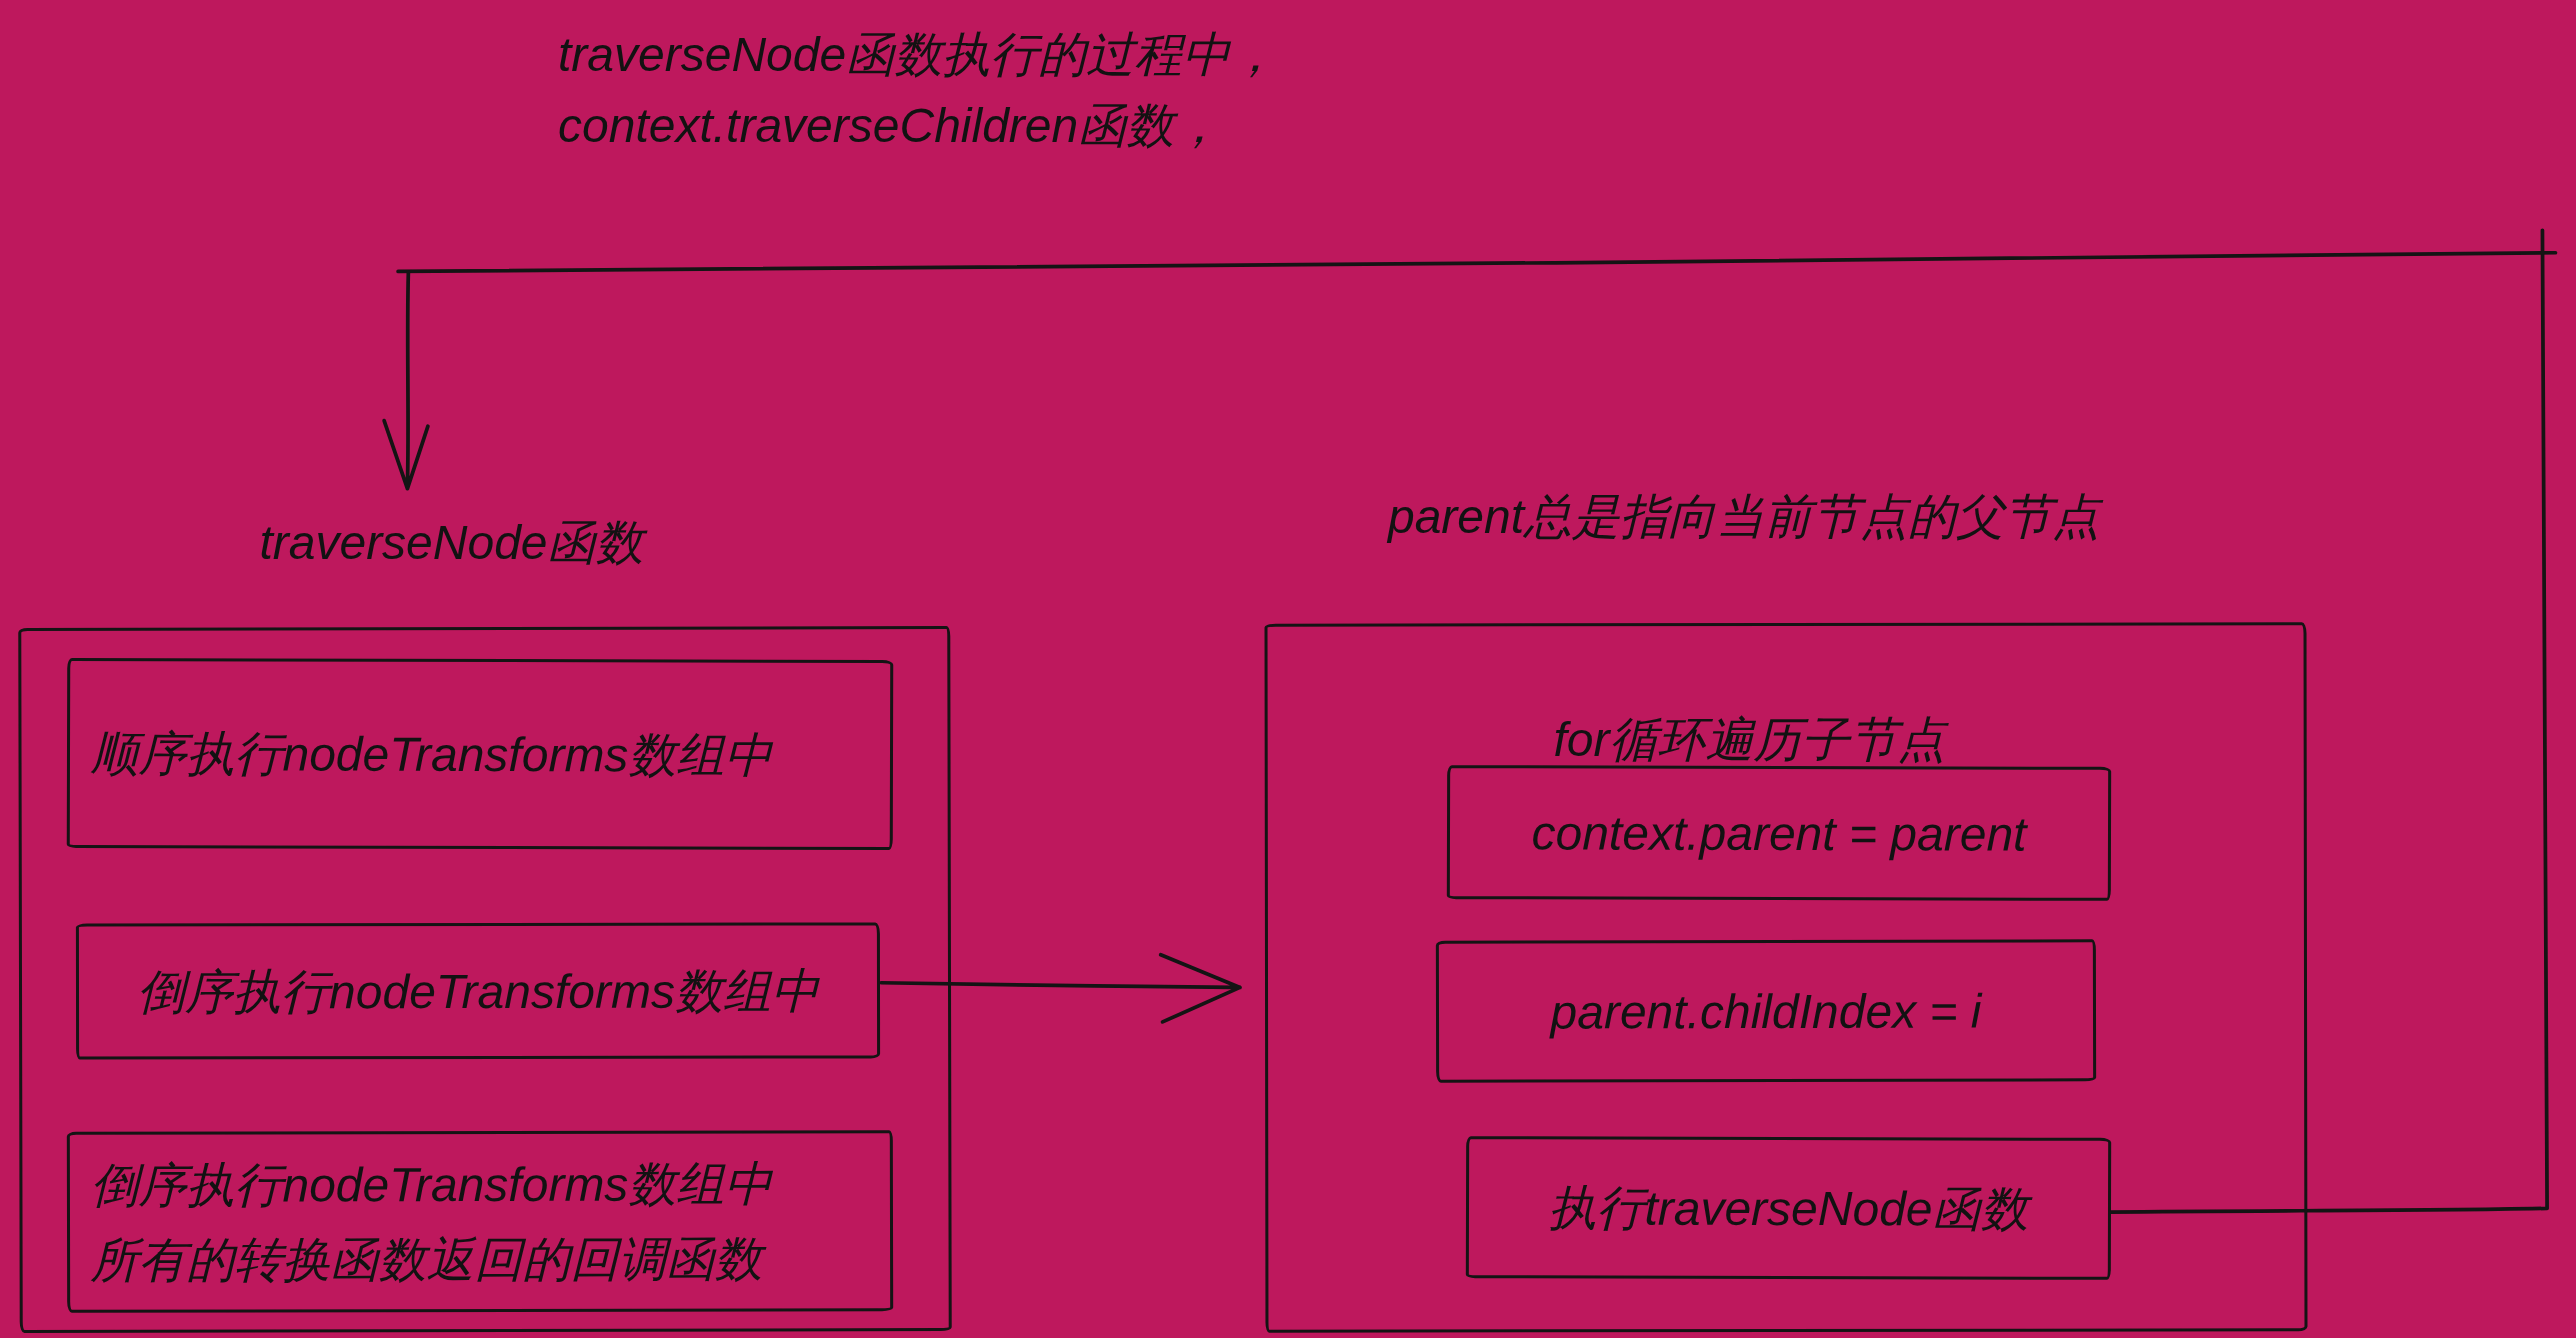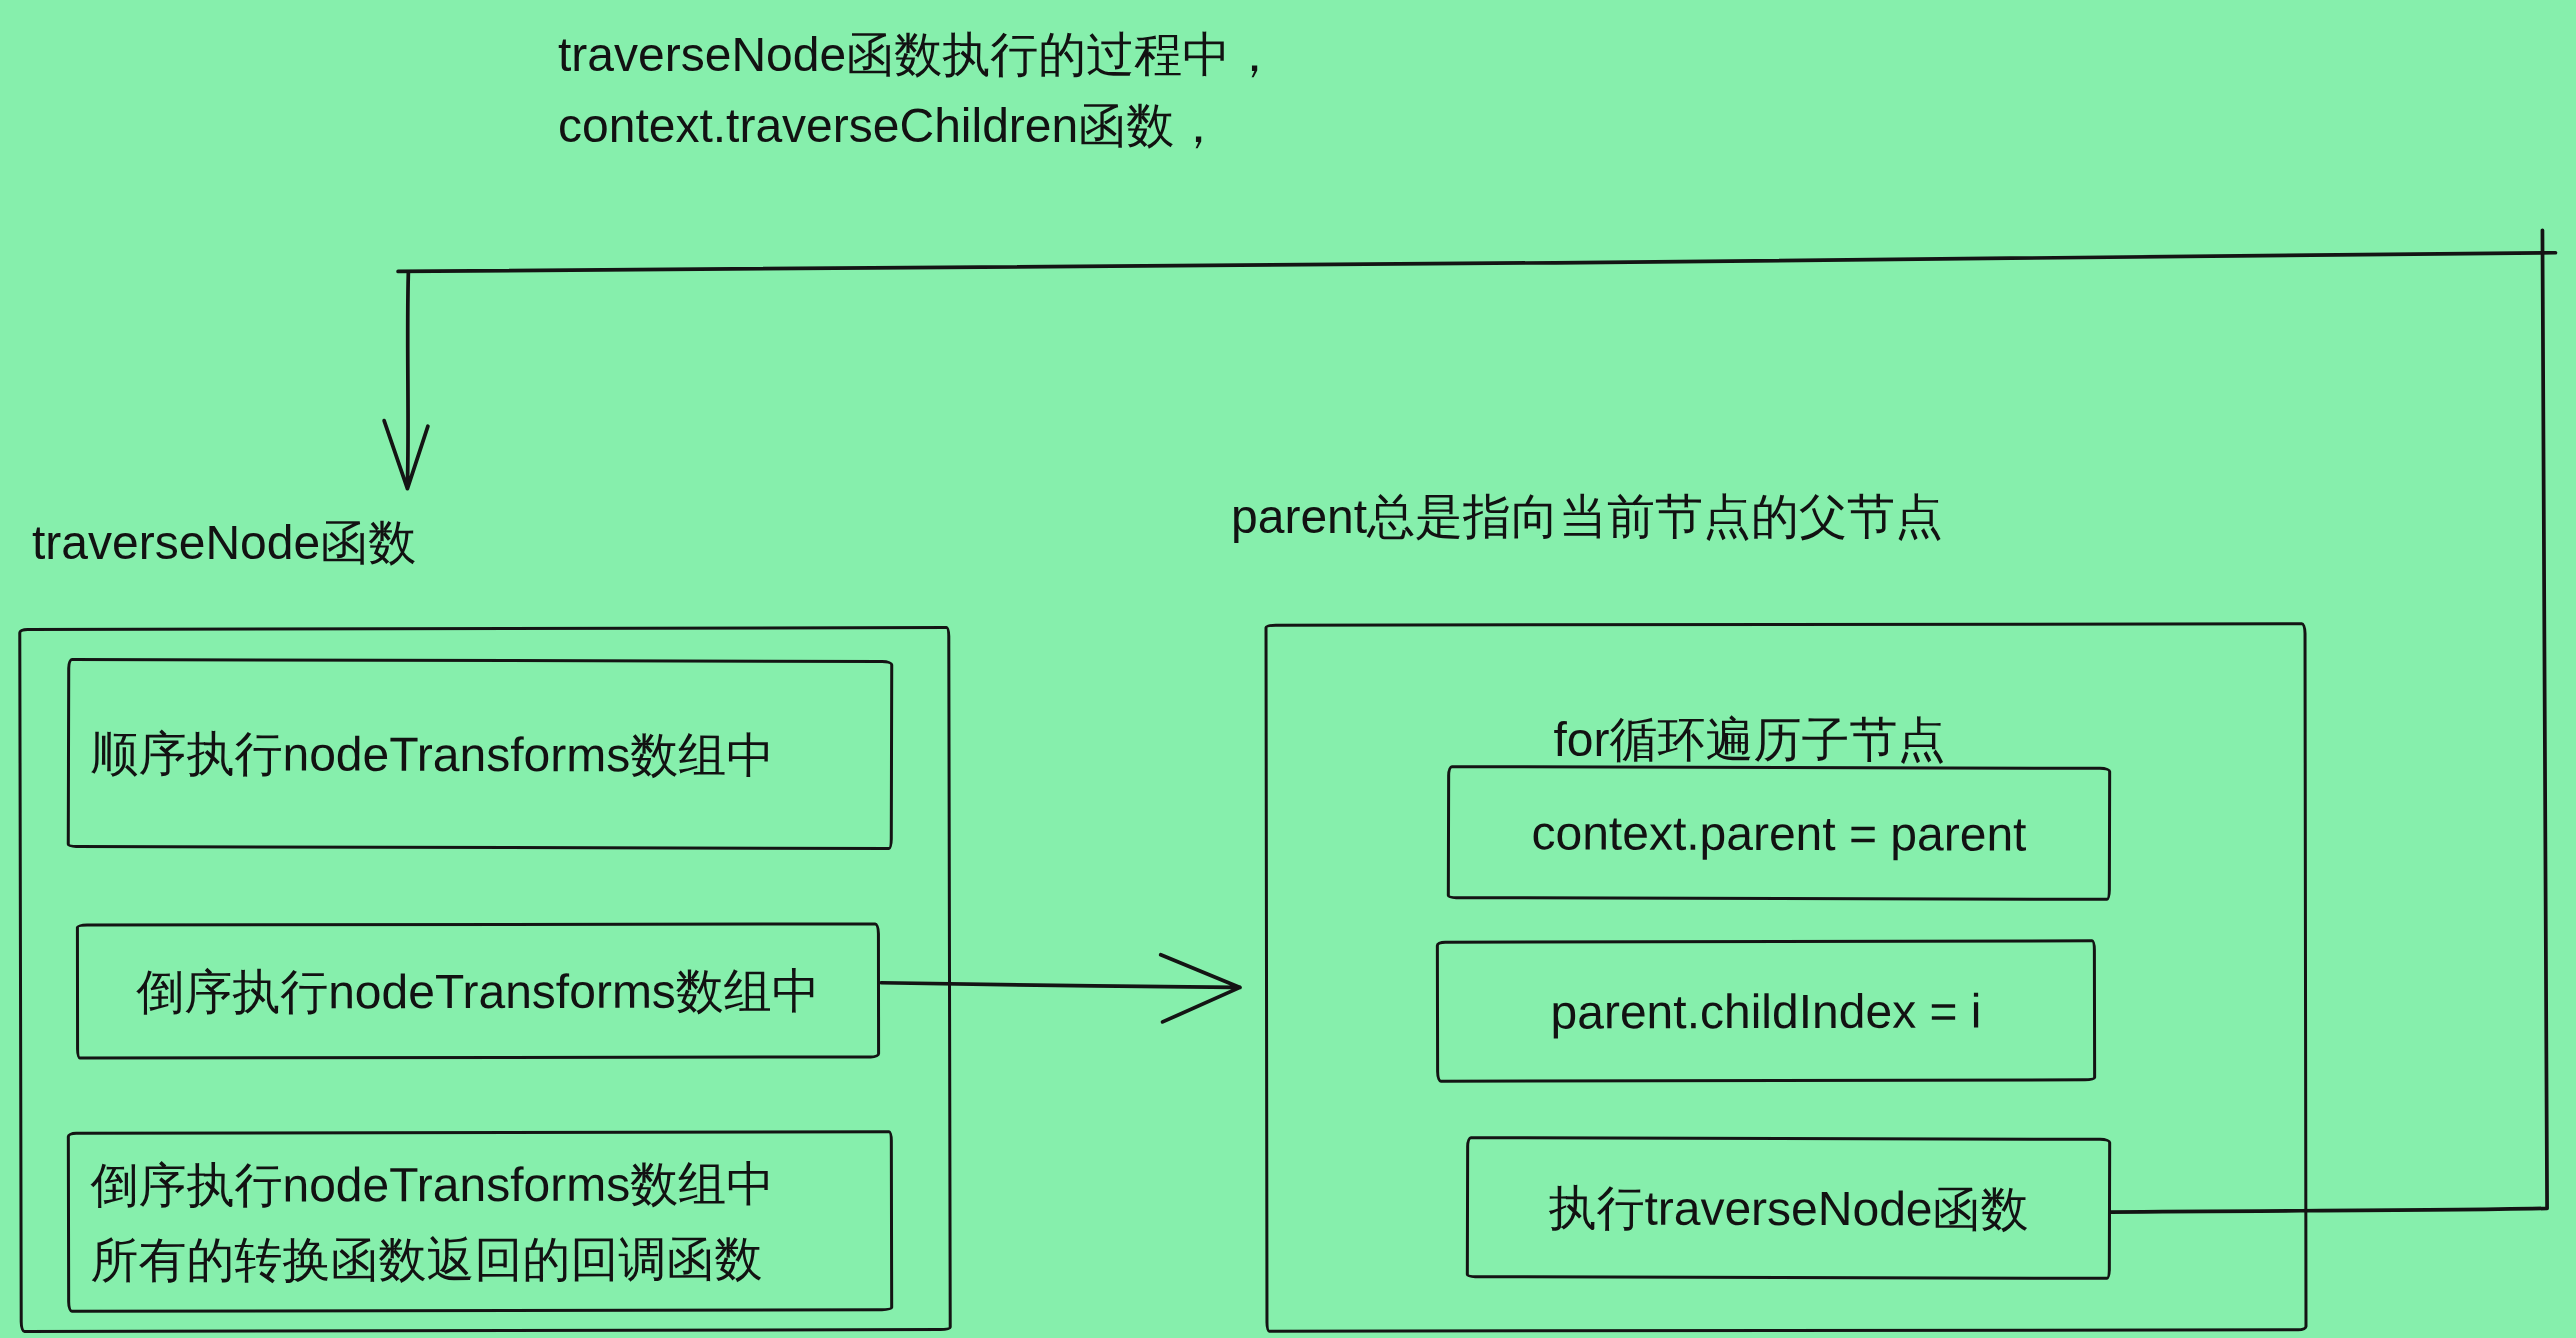--- a/index.html
+++ b/index.html
@@ -4,24 +4,25 @@
 <style>
   html, body {
     margin: 0;
     padding: 0;
     background: #ffffff;
   }
   .canvas {
     position: relative;
     width: 2576px;
     height: 1339px;
-    background: #86efac;
+    background: #be185d;
     font-family: "Liberation Sans", "DejaVu Sans", sans-serif;
     color: #121212;
     overflow: hidden;
+    font-style: italic;
   }
   .wires {
     position: absolute;
     left: 0;
     top: 0;
     width: 2576px;
     height: 1339px;
     pointer-events: none;
   }
   .wires path {
@@ -36,20 +37,21 @@
     left: 558px;
     top: 18.6px;
     font-size: 48px;
     line-height: 71px;
     white-space: nowrap;
   }
   .title {
     position: absolute;
     font-size: 48px;
     line-height: 56px;
+    text-align: center;
     white-space: nowrap;
   }
   .title.left {
     left: 32px;
     width: 839px;
     top: 515px;
   }
   .title.right {
     left: 1231px;
     width: 1026px;

